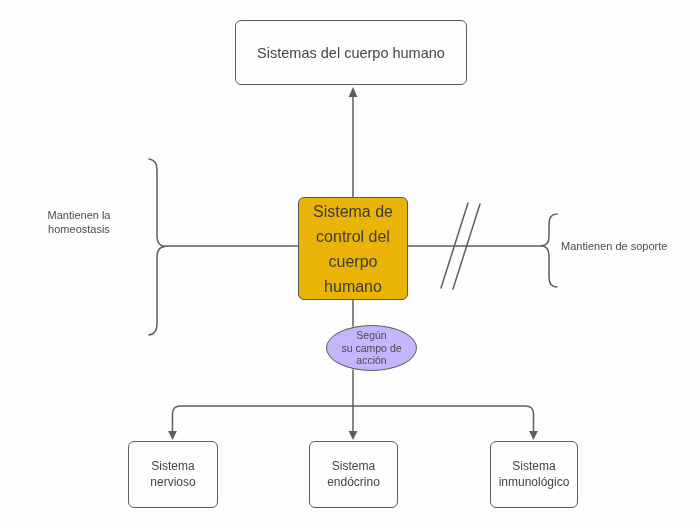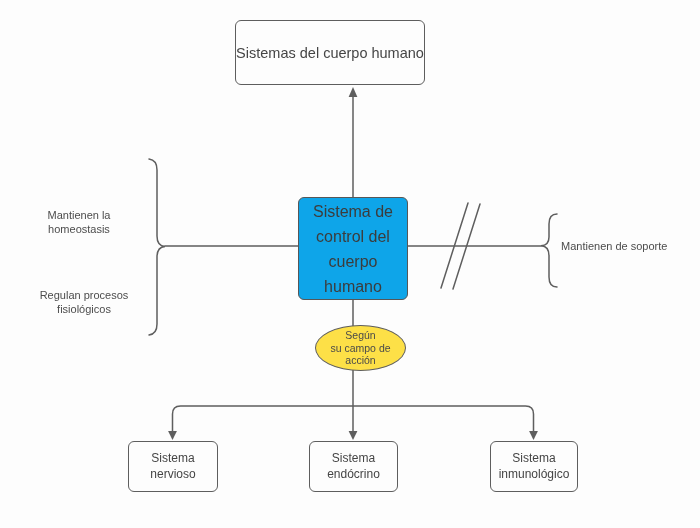--- a/index.html
+++ b/index.html
@@ -23,37 +23,37 @@
     border-radius: 6px;
     background: #fdfdfd;
     display: flex;
     align-items: center;
     justify-content: center;
     text-align: center;
     color: #454545;
   }
   .node span { display: block; width: 100%; white-space: pre-line; }
   .top-box {
-    left: 235px; top: 20px; width: 190px; height: 65px;
+    left: 235px; top: 20px; width: 232px; height: 65px;
     font-size: 14.5px;
   }
   .center-box {
     left: 298px; top: 197px; width: 110px; height: 103px;
-    background: #0ea5e9;
+    background: #eab308;
     font-size: 16px; line-height: 25px; color: #3c3c3c;
     border-color: #575757;
   }
   .scope-ellipse {
-    left: 315px; top: 325px; width: 91px; height: 46px;
+    left: 326px; top: 325px; width: 91px; height: 46px;
     border-radius: 50%;
-    background: #fde047;
+    background: #c4b5fd;
     font-size: 10.5px; line-height: 12.5px; color: #4a4a4a;
   }
   .sys-box {
-    top: 441px; height: 51px;
+    top: 441px; height: 67px;
     font-size: 12px; line-height: 15.5px;
   }
   .sys-1 { left: 128px; width: 90px; }
   .sys-2 { left: 309px; width: 89px; }
   .sys-3 { left: 490px; width: 88px; }
   .side-label {
     position: absolute;
     font-size: 11px;
     line-height: 13.5px;
     color: #4c4c4c;
@@ -109,22 +109,20 @@
 
   <div class="node center-box">
     <span>Sistema de
 control del
 cuerpo
 humano</span>
   </div>
 
   <div class="side-label fn-1">Mantienen la
 homeostasis</div>
-  <div class="side-label fn-3">Regulan procesos
-fisiológicos</div>
 
   <div class="side-label support-label">Mantienen de soporte</div>
 
   <div class="node scope-ellipse">
     <span>Según
 su campo de
 acción</span>
   </div>
 
   <div class="node sys-box sys-1">

